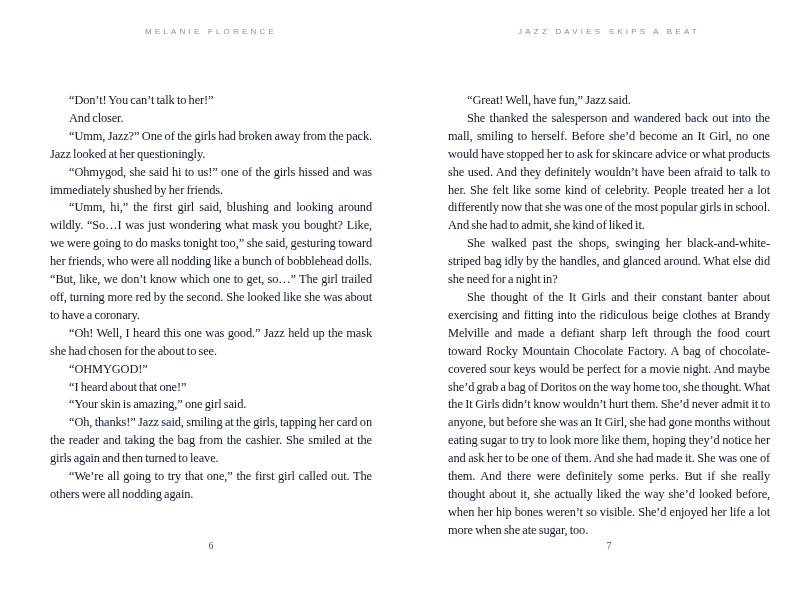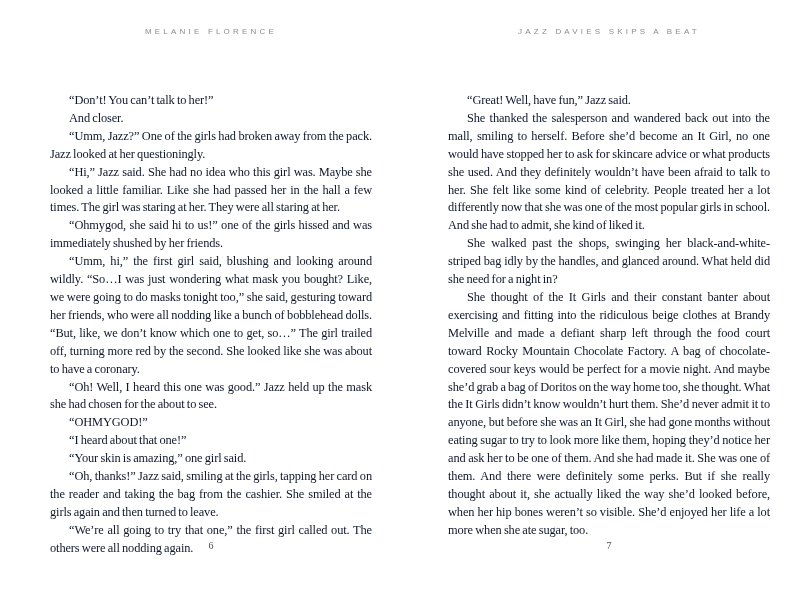--- a/index.html
+++ b/index.html
@@ -69,37 +69,36 @@
 <body>
 
 <div class="spread">
 
   <section class="page page-left">
     <div class="running-head">MELANIE FLORENCE</div>
     <div class="page-body">
         <p>“Don’t! You can’t talk to her!”</p>
         <p>And closer.</p>
         <p>“Umm, Jazz?” One of the girls had broken away from the pack. Jazz looked at her questioningly.</p>
-        <p>“Hi,” Jazz said. She had no idea who this girl was. Maybe she looked a little familiar. Like she had passed her in the hall a few times. The girl was staring at her. They were all staring at her.</p>
         <p>“Ohmygod, she said hi to us!” one of the girls hissed and was immediately shushed by her friends.</p>
         <p>“Umm, hi,” the first girl said, blushing and looking around wildly. “So…I was just wondering what mask you bought? Like, we were going to do masks tonight too,” she said, gesturing toward her friends, who were all nodding like a bunch of bobblehead dolls. “But, like, we don’t know which one to get, so…” The girl trailed off, turning more red by the second. She looked like she was about to have a coronary.</p>
         <p>“Oh! Well, I heard this one was good.” Jazz held up the mask she had chosen for the about to see.</p>
         <p>“OHMYGOD!”</p>
         <p>“I heard about that one!”</p>
         <p>“Your skin is amazing,” one girl said.</p>
         <p>“Oh, thanks!” Jazz said, smiling at the girls, tapping her card on the reader and taking the bag from the cashier. She smiled at the girls again and then turned to leave.</p>
         <p>“We’re all going to try that one,” the first girl called out. The others were all nodding again.</p>
       </div>
     <div class="folio">6</div>
   </section>
 
   <section class="page page-right">
     <div class="running-head">JAZZ DAVIES SKIPS A BEAT</div>
     <div class="page-body">
         <p>“Great! Well, have fun,” Jazz said.</p>
         <p>She thanked the salesperson and wandered back out into the mall, smiling to herself. Before she’d become an It Girl, no one would have stopped her to ask for skincare advice or what products she used. And they definitely wouldn’t have been afraid to talk to her. She felt like some kind of celebrity. People treated her a lot differently now that she was one of the most popular girls in school. And she had to admit, she kind of liked it.</p>
-        <p>She walked past the shops, swinging her black-and-white-striped bag idly by the handles, and glanced around. What held did she need for a night in?</p>
+        <p>She walked past the shops, swinging her black-and-white-striped bag idly by the handles, and glanced around. What else did she need for a night in?</p>
         <p>She thought of the It Girls and their constant banter about exercising and fitting into the ridiculous beige clothes at Brandy Melville and made a defiant sharp left through the food court toward Rocky Mountain Chocolate Factory. A bag of chocolate-covered sour keys would be perfect for a movie night. And maybe she’d grab a bag of Doritos on the way home too, she thought. What the It Girls didn’t know wouldn’t hurt them. She’d never admit it to anyone, but before she was an It Girl, she had gone months without eating sugar to try to look more like them, hoping they’d notice her and ask her to be one of them. And she had made it. She was one of them. And there were definitely some perks. But if she really thought about it, she actually liked the way she’d looked before, when her hip bones weren’t so visible. She’d enjoyed her life a lot more when she ate sugar, too.</p>
       </div>
     <div class="folio">7</div>
   </section>
 
 </div>
 
 </body></html>

